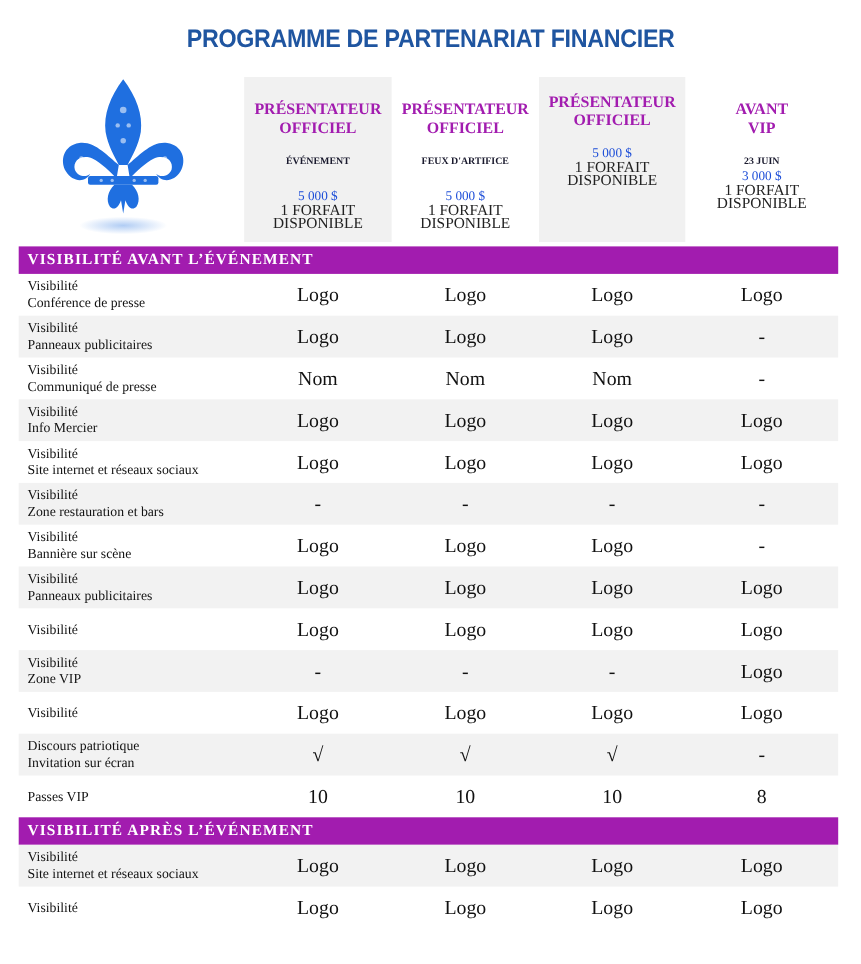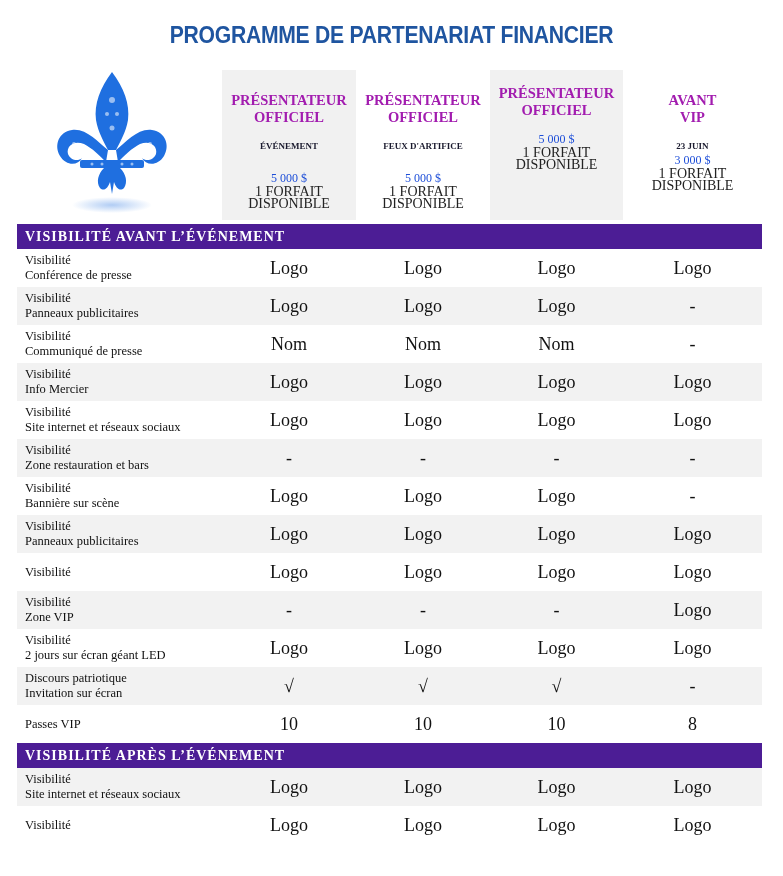--- a/index.html
+++ b/index.html
@@ -13,21 +13,21 @@
   .hdr-col.gray { background:#f1f1f1; }
   .hdr-col .name { font-weight:bold; font-size:14.5px; line-height:17px; color:#a21caf; }
   .hdr-col .sub { font-weight:bold; font-size:9px; line-height:12px; margin-top:14px; color:#1a1a2e; }
   .hdr-col .price { font-weight:normal; font-size:12px; margin-top:14px; line-height:16px; color:#1d4ed8; }
   .hdr-col .avail { font-size:14px; line-height:12px; color:#222; }
   #c1 { left:222px; width:134px; }
   #c2 { left:356px; width:134px; }
   #c3 { left:490px; width:133px; }
   #c4 { left:623px; width:139px; }
   .table { position:absolute; left:17px; top:224px; width:745px; }
-  .section { background:#4c1d95; color:#fff; font-weight:bold; font-size:14px;
+  .section { background:#a21caf; color:#fff; font-weight:bold; font-size:14px;
              letter-spacing:1px; height:25px; line-height:25px; padding-left:8px; }
   .row { display:flex; height:38px; align-items:center; font-size:12.5px; }
   .row.alt { background:#f2f2f2; }
   .row .lbl { width:205px; padding-left:8px; line-height:15px; box-sizing:border-box; }
   .row .v { text-align:center; font-size:18px; }
   .row .v1 { width:134px; }
   .row .v2 { width:134px; }
   .row .v3 { width:133px; }
   .row .v4 { width:139px; }
 </style>
@@ -216,21 +216,20 @@
         <div>Zone VIP</div>
       </div>
     <div class="v v1">-</div>
     <div class="v v2">-</div>
     <div class="v v3">-</div>
     <div class="v v4">Logo</div>
   </div>
   <div class="row">
     <div class="lbl">
         <div>Visibilité</div>
-        <div>2 jours sur écran géant LED</div>
       </div>
     <div class="v v1">Logo</div>
     <div class="v v2">Logo</div>
     <div class="v v3">Logo</div>
     <div class="v v4">Logo</div>
   </div>
   <div class="row alt">
     <div class="lbl">
         <div>Discours patriotique</div>
         <div>Invitation sur écran</div>

